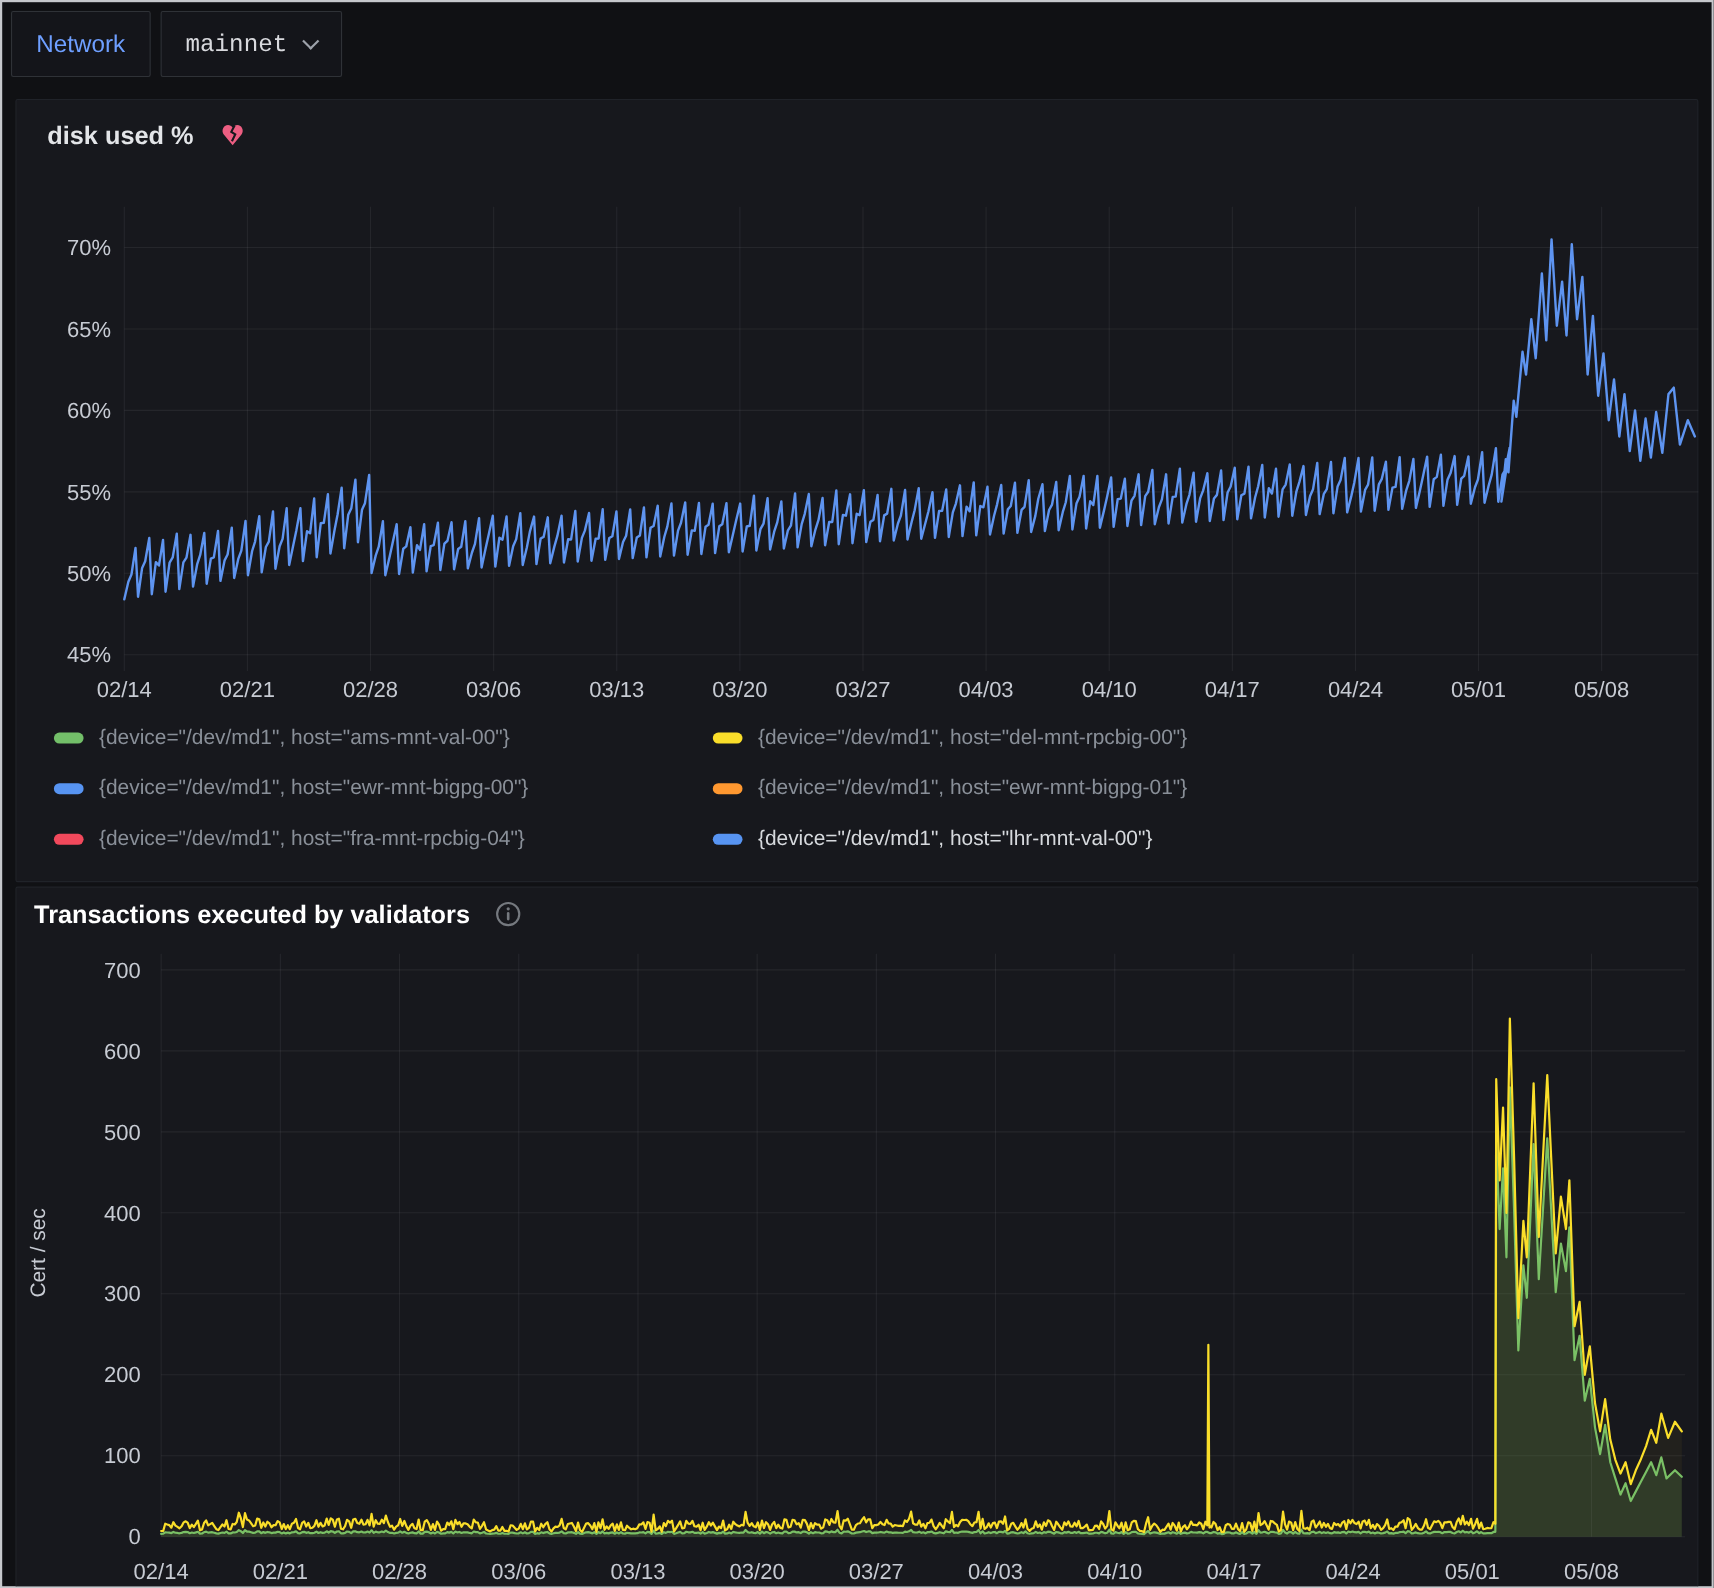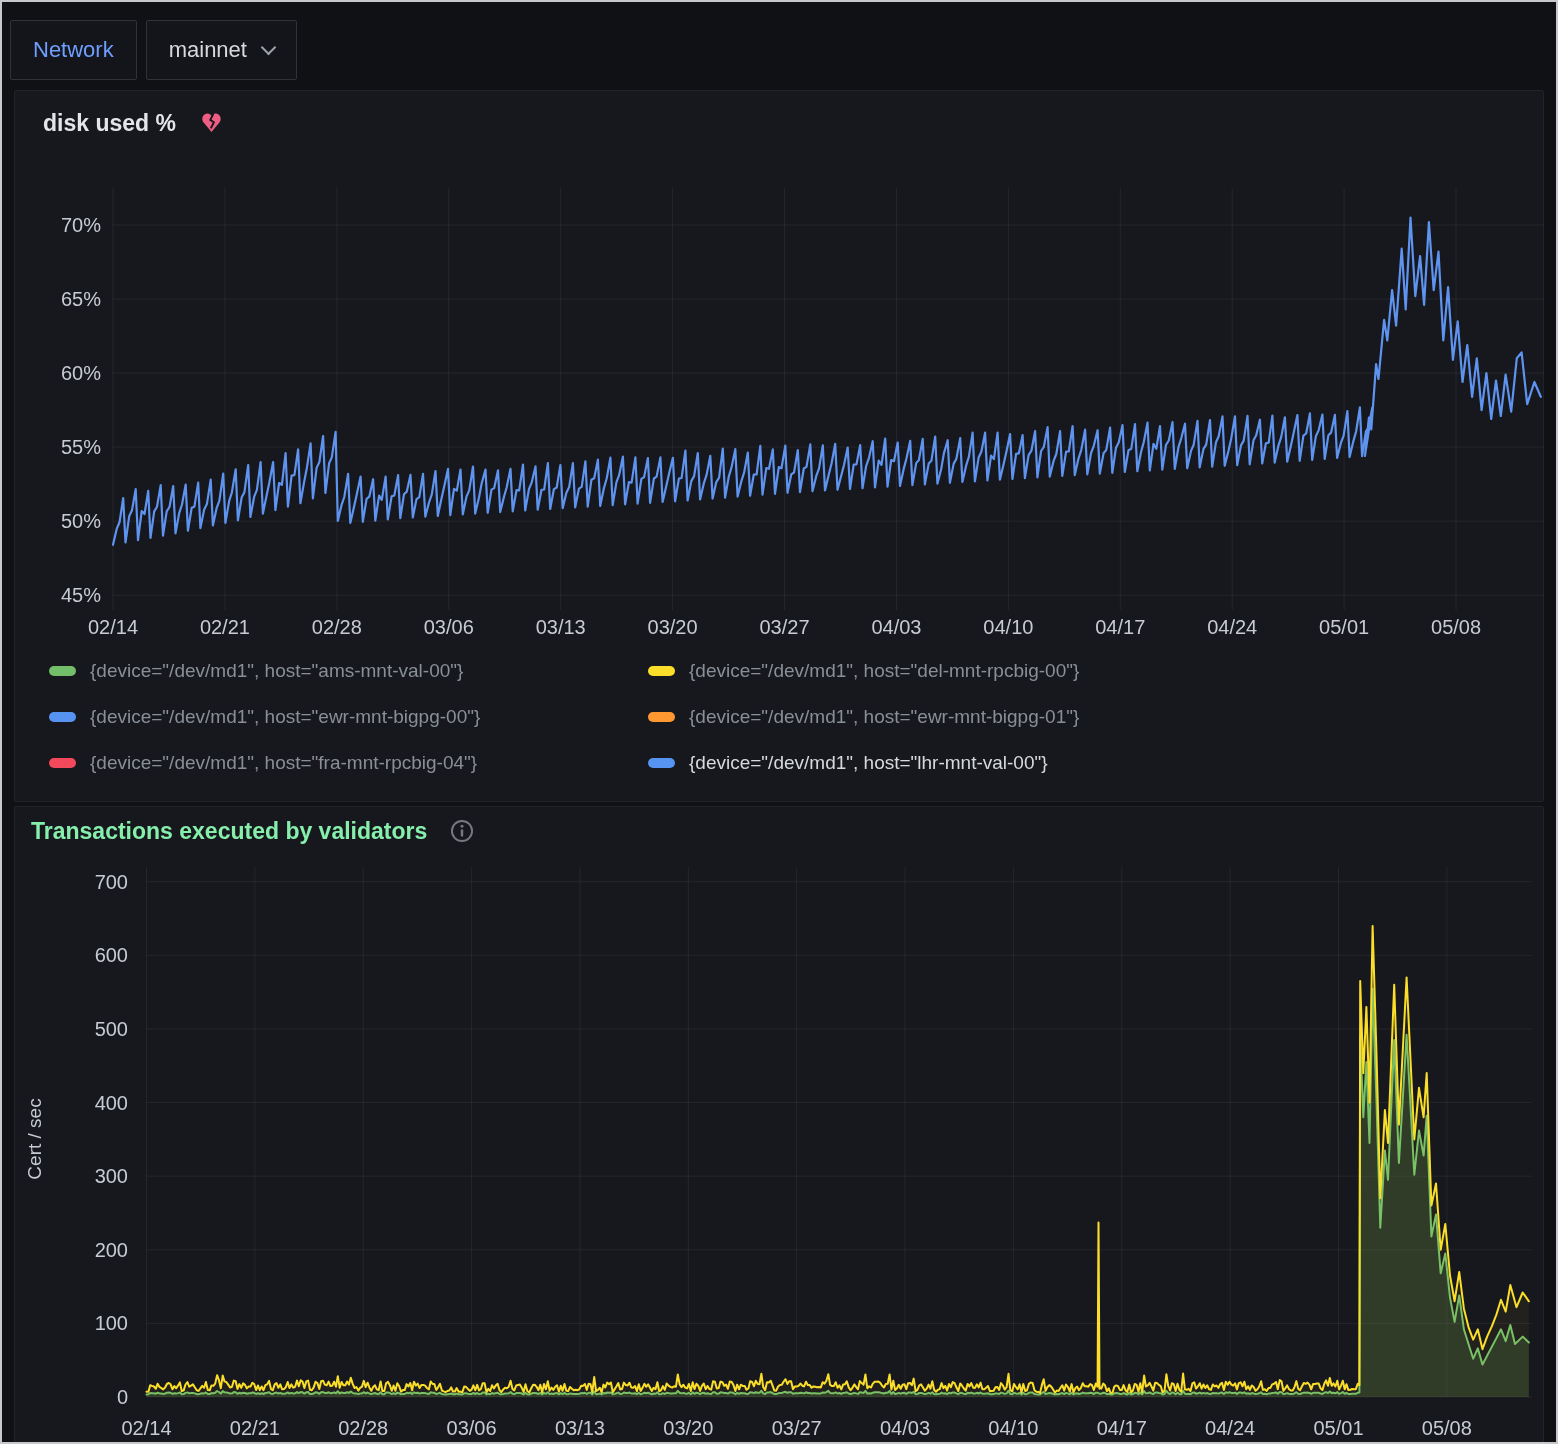--- a/index.html
+++ b/index.html
@@ -7,45 +7,45 @@
     position:relative;
     width:1558px;height:1444px;
     box-sizing:border-box;
     border:2px solid #c6c8cc;
     background:#101114;
     font-family:"Liberation Sans", sans-serif;
     overflow:hidden;
     color:#d8dade;
   }
   
-  .topbar{height:80px;display:flex;align-items:center;padding:8px 0 0 8px;gap:9px;}
+  .topbar{height:80px;display:flex;align-items:flex-start;padding:8px 0 0 8px;gap:9px;}
   .varbox{
     height:60px;box-sizing:border-box;display:flex;align-items:center;
     background:#14151a;border:1px solid #2f3237;border-radius:2px;
     padding:0 22px;font-size:22px;font-weight:500;
   }
   .var-label{color:#6e9fff;}
-  .var-value{color:#d8d9dd;cursor:pointer;}
+  .var-value{color:#d8d9dd;cursor:pointer;font-family:Liberation Mono, monospace;}
   .chev{
     display:inline-block;width:9px;height:9px;margin-left:16px;margin-top:-6px;
     border-right:2px solid #9da2aa;border-bottom:2px solid #9da2aa;
     transform:rotate(45deg);
   }
   
   .panel{
     margin:0 12px;background:#17181d;border:1px solid #202329;border-radius:2px;
     box-sizing:border-box;position:relative;
   }
   .panel-disk{height:712px;padding-left:12px;}
   .panel-tx{height:643px;margin-top:4px;}
   .panel-header{display:flex;align-items:center;padding:14px 0 0 16px;height:50px;box-sizing:border-box;}
   .panel-tx .panel-header{height:40px;padding-top:8px;}
   .panel-title{font-size:23px;font-weight:600;margin:0;display:flex;align-items:center;gap:14px;cursor:pointer;}
   .panel-disk .panel-title{color:#e3e5e8;}
-  .panel-tx .panel-title{color:#86efac;text-align:center;}
+  .panel-tx .panel-title{color:#ffffff;text-align:center;}
   .title-icon{flex:0 0 auto;margin-left:8px;}
   svg text{font-family:"Liberation Sans",sans-serif;}
   .chart{display:block;}
   
   .legend{
     display:grid;grid-template-columns:599px auto;grid-auto-rows:46px;
     align-items:center;padding:2px 0 0 22px;
   }
   .legend-item{display:flex;align-items:center;cursor:pointer;}
   .legend-chip{width:27px;height:10px;border-radius:5px;margin-right:14px;flex:0 0 auto;}

